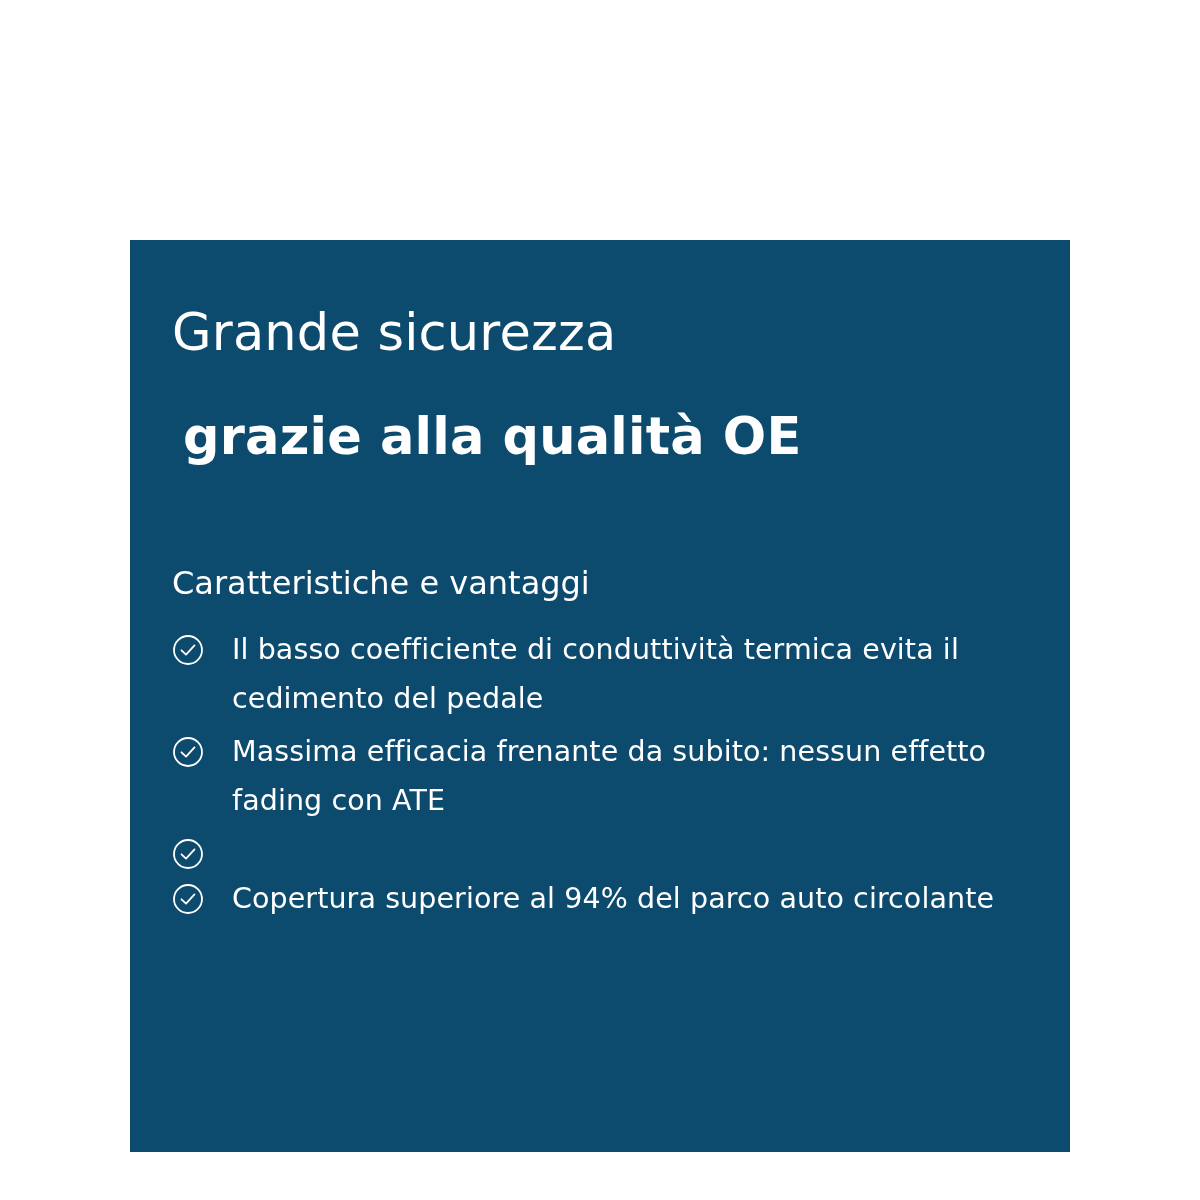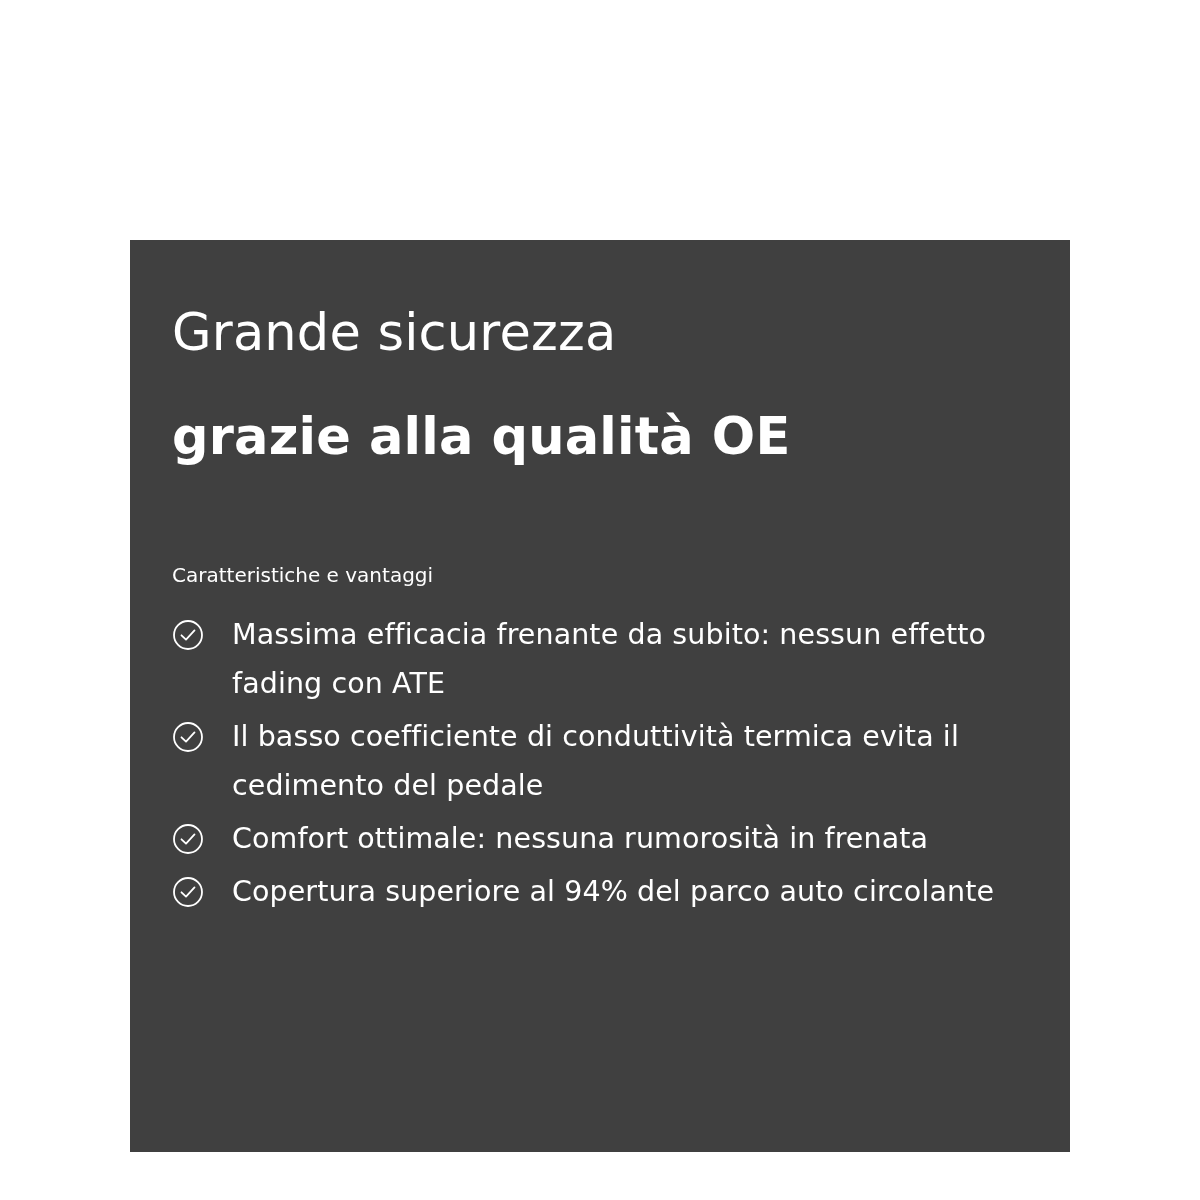--- a/index.html
+++ b/index.html
@@ -20,48 +20,48 @@
     height: 1200px;
     background: #ffffff;
   }
 
   .promo-card {
     position: absolute;
     left: 130px;
     top: 240px;
     width: 940px;
     height: 912px;
-    background: #404040;
+    background: #0c4a6e;
     box-sizing: border-box;
     padding: 48px 62px 0 42px;
   }
 
   .headline-light {
     color: #ffffff;
     font-weight: 400;
     font-size: 51px;
     line-height: 1.2;
     letter-spacing: 0.2px;
     margin: 0 0 0 0;
     padding-top: 14px;
   }
 
   .headline-bold {
     color: #ffffff;
     font-weight: 700;
     font-size: 51px;
     line-height: 1.2;
     letter-spacing: 0.2px;
-    margin: 43px 0 0 0;
+    margin: 43px 0 0 11px;
   }
 
   .section-title {
     color: #ffffff;
     font-weight: 400;
-    font-size: 20px;
+    font-size: 32px;
     line-height: 1.25;
     margin: 96px 0 0 0;
   }
 
   .feature-list {
     list-style: none;
     margin: 22px 0 0 0;
     padding: 0;
   }
 
@@ -106,41 +106,40 @@
 
     <ul class="feature-list">
 
       <li class="feature-item">
         <span class="check-icon">
           <svg width="32" height="32" viewBox="0 0 32 32">
             <circle cx="16" cy="16" r="14" fill="none" stroke="#ffffff" stroke-width="1.8"></circle>
             <polyline points="9.5,16.3 14,20.6 22.5,11.4" fill="none" stroke="#ffffff" stroke-width="1.8" stroke-linecap="round" stroke-linejoin="round"></polyline>
           </svg>
         </span>
+        <span class="feature-text">Il basso coefficiente di conduttività termica evita il cedimento del pedale</span>
+      </li>
+
+      <li class="feature-item">
+        <span class="check-icon">
+          <svg width="32" height="32" viewBox="0 0 32 32">
+            <circle cx="16" cy="16" r="14" fill="none" stroke="#ffffff" stroke-width="1.8"></circle>
+            <polyline points="9.5,16.3 14,20.6 22.5,11.4" fill="none" stroke="#ffffff" stroke-width="1.8" stroke-linecap="round" stroke-linejoin="round"></polyline>
+          </svg>
+        </span>
         <span class="feature-text">Massima efficacia frenante da subito: nessun effetto fading con ATE</span>
       </li>
 
       <li class="feature-item">
         <span class="check-icon">
           <svg width="32" height="32" viewBox="0 0 32 32">
             <circle cx="16" cy="16" r="14" fill="none" stroke="#ffffff" stroke-width="1.8"></circle>
             <polyline points="9.5,16.3 14,20.6 22.5,11.4" fill="none" stroke="#ffffff" stroke-width="1.8" stroke-linecap="round" stroke-linejoin="round"></polyline>
           </svg>
         </span>
-        <span class="feature-text">Il basso coefficiente di conduttività termica evita il cedimento del pedale</span>
-      </li>
-
-      <li class="feature-item">
-        <span class="check-icon">
-          <svg width="32" height="32" viewBox="0 0 32 32">
-            <circle cx="16" cy="16" r="14" fill="none" stroke="#ffffff" stroke-width="1.8"></circle>
-            <polyline points="9.5,16.3 14,20.6 22.5,11.4" fill="none" stroke="#ffffff" stroke-width="1.8" stroke-linecap="round" stroke-linejoin="round"></polyline>
-          </svg>
-        </span>
-        <span class="feature-text">Comfort ottimale: nessuna rumorosità in frenata</span>
       </li>
 
       <li class="feature-item">
         <span class="check-icon">
           <svg width="32" height="32" viewBox="0 0 32 32">
             <circle cx="16" cy="16" r="14" fill="none" stroke="#ffffff" stroke-width="1.8"></circle>
             <polyline points="9.5,16.3 14,20.6 22.5,11.4" fill="none" stroke="#ffffff" stroke-width="1.8" stroke-linecap="round" stroke-linejoin="round"></polyline>
           </svg>
         </span>
         <span class="feature-text">Copertura superiore al 94% del parco auto circolante</span>

